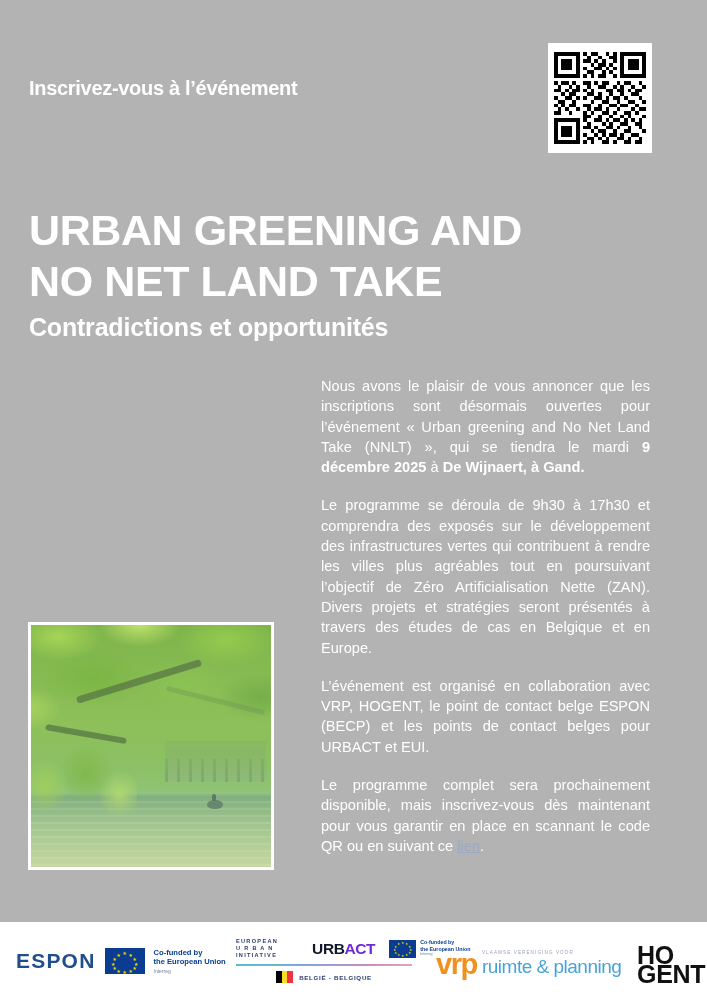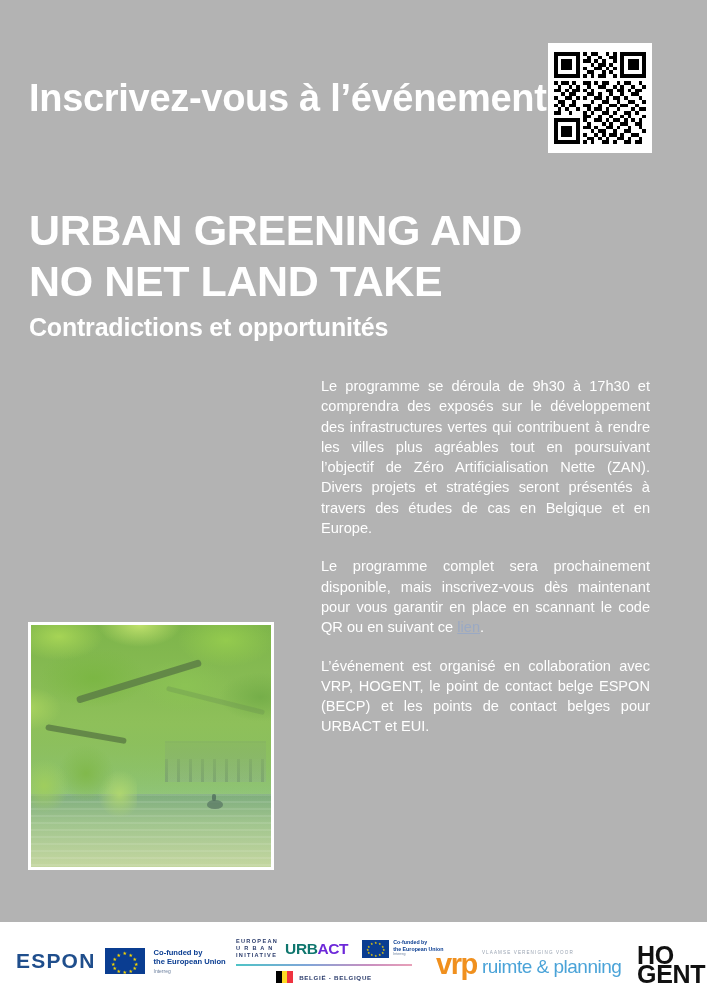--- a/index.html
+++ b/index.html
@@ -19,21 +19,21 @@
     height: 1000px;
     background: #b3b3b3;
     overflow: hidden;
   }
 
   
   .kicker {
     position: absolute;
     left: 29px;
     top: 77px;
-    font-size: 38px;
+    font-size: 20px;
     font-weight: bold;
     color: #ffffff;
     letter-spacing: -0.3px;
     white-space: nowrap;
   }
   .qr-wrap {
     position: absolute;
     left: 548px;
     top: 43px;
     width: 104px;
@@ -213,21 +213,21 @@
   .eui-top { display: flex; align-items: center; gap: 7px; }
   .eui-mark { display: flex; flex-direction: column; }
   .eui-mark span {
     font-size: 5.6px; font-weight: bold; color: #2a3b6b;
     letter-spacing: 1.3px; line-height: 7px; white-space: nowrap;
   }
   .urbact-word {
     font-size: 15.5px; font-weight: bold; letter-spacing: -0.4px;
     white-space: nowrap;
   }
-  .urbact-word .dark { color: #0f766e; }
+  .urbact-word .dark { color: #0f172a; margin-left: 27px; }
   .urbact-word .light { color: #6d28d9; }
   .eui-divider {
     width: 1px; height: 20px; background: #cfd6e4;
   }
   .eui-eu { display: flex; align-items: center; gap: 4px; }
   .eui-eu .eu-flag { width: 27px; height: 18px; }
   .eui-eu .l1, .eui-eu .l2 { font-size: 5.3px; line-height: 6.6px; }
   .eui-eu .l3 { font-size: 3.6px; line-height: 5.4px; }
   .eui-rule {
     margin-top: 5px; width: 176px; height: 2px;
@@ -464,23 +464,24 @@
       <div class="ph-canopy"></div>
       <div class="ph-branch1"></div>
       <div class="ph-branch2"></div>
       <div class="ph-branch3"></div>
       <div class="ph-bush"></div>
       <div class="ph-boat"></div>
     </div>
   </div>
 
   <div class="copy">
+    <p><span>Nous avons le plaisir de vous annoncer que les inscriptions sont désormais ouvertes pour l’événement « Urban greening and No Net Land Take (NNLT) », qui se tiendra le mardi </span><b>9 décembre 2025</b><span> à </span><b>De Wijnaert, à Gand.</b></p>
     <p>Le programme se déroula de 9h30 à 17h30 et comprendra des exposés sur le développement des infrastructures vertes qui contribuent à rendre les villes plus agréables tout en poursuivant l’objectif de Zéro Artificialisation Nette (ZAN). Divers projets et stratégies seront présentés à travers des études de cas en Belgique et en Europe.</p>
+    <p>L’événement est organisé en collaboration avec VRP, HOGENT, le point de contact belge ESPON (BECP) et les points de contact belges pour URBACT et EUI.</p>
     <p><span>Le programme complet sera prochainement disponible, mais inscrivez-vous dès maintenant pour vous garantir en place en scannant le code QR ou en suivant ce </span><a class="link" href="#">lien</a><span>.</span></p>
-    <p>L’événement est organisé en collaboration avec VRP, HOGENT, le point de contact belge ESPON (BECP) et les points de contact belges pour URBACT et EUI.</p>
   </div>
 
   <div class="footer">
     <div class="logo-row">
 
       <div class="espon-block">
         <div class="espon-word">ESPON</div>
         <div class="eu-flag">
           <span class="star" style="left:18px;top:3px;">★</span>
           <span class="star" style="left:24px;top:4.6px;">★</span>

